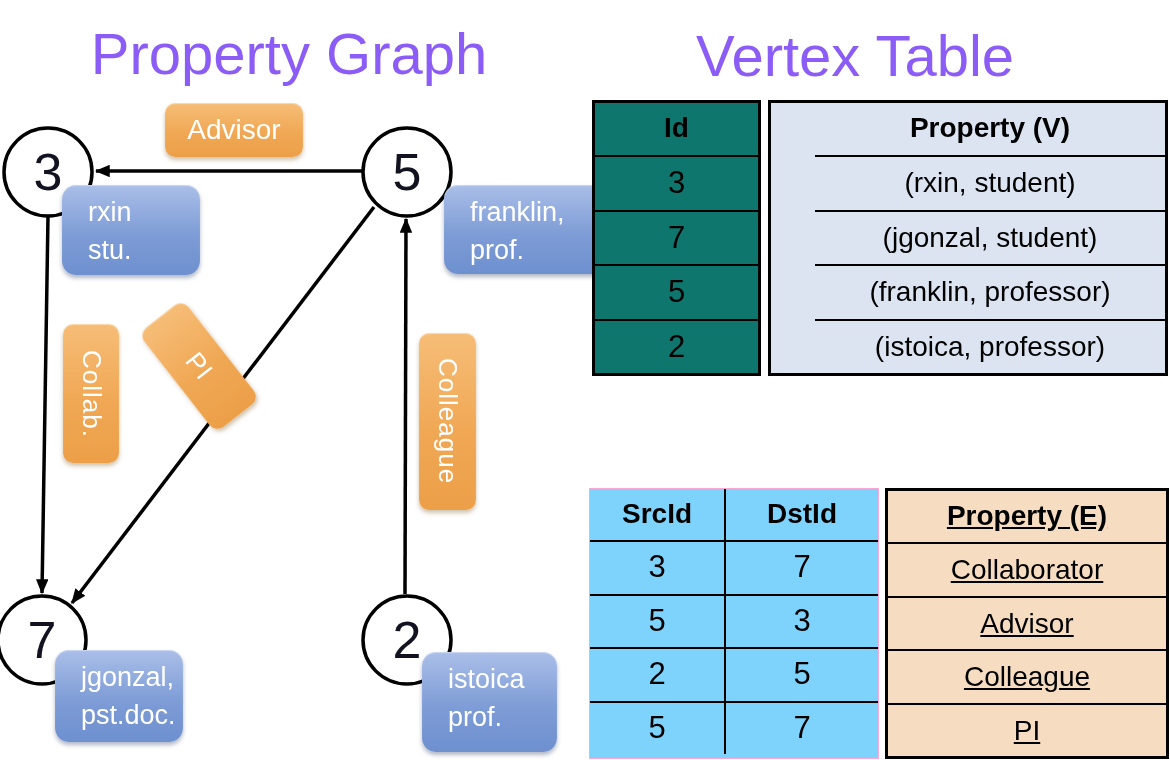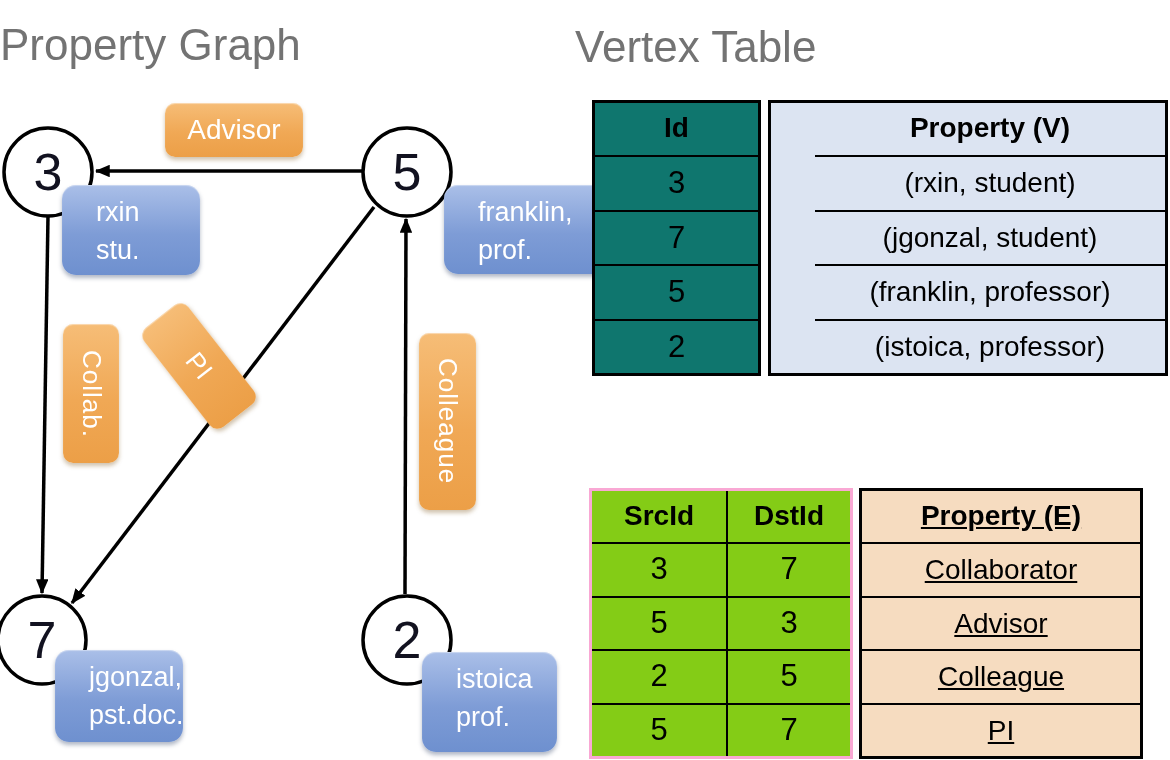--- a/index.html
+++ b/index.html
@@ -1,40 +1,40 @@
 <!DOCTYPE html>
 <html><head>
 <meta charset="utf-8">
 <style>
   * { box-sizing: border-box; margin: 0; padding: 0; }
   html, body { width: 1170px; height: 760px; background: #fff; overflow: hidden;
                font-family: "Liberation Sans", sans-serif; }
   .canvas { position: relative; width: 1170px; height: 760px; background: #fff; }
 
-  .big-title { position: absolute; font-size: 44px; font-weight: 400;
-               color: #737373; letter-spacing: 0px; }
+  .big-title { position: absolute; text-align: center; font-size: 58px; font-weight: 400;
+               color: #8b5cf6; letter-spacing: 0px; }
   #pg-title { left: 0; top: 20px; width: 578px; }
   #vt-title { left: 575px; top: 22px; width: 560px; }
   #et-title { left: 560px; top: 402px; width: 560px; }
 
   
   #graph-svg { position: absolute; left: 0; top: 0; }
   .node-num { position: absolute; width: 88px; height: 88px; display: flex;
               align-items: center; justify-content: center; font-size: 52px; color: #121220; }
 
   .obox { position: absolute; color: #fff;
           background: linear-gradient(180deg, #f6bd77 0%, #f0a855 55%, #ec9f47 100%);
           border-radius: 10px; box-shadow: 0 3px 4px rgba(120,80,20,0.35),
           inset 0 1px 1px rgba(255,255,255,0.45); }
   .obox-h { display: flex; align-items: center; justify-content: center; font-size: 28px; }
   .obox-v { display: flex; align-items: center; justify-content: center; }
   .obox-v span { writing-mode: vertical-rl; font-size: 26px; letter-spacing: 1px; }
 
   .bbox { position: absolute; color: #fff; font-size: 27px; line-height: 1.4;
-          padding: 9px 6px 6px 34px;
+          padding: 9px 6px 6px 26px;
           background: linear-gradient(180deg, #aabfe8 0%, #7e9cd6 55%, #6e90cf 100%);
           border-radius: 14px; box-shadow: 0 3px 4px rgba(30,50,90,0.35),
           inset 0 1px 1px rgba(255,255,255,0.4); }
   .bbox span { display: block; }
 
   #advisor-box   { left: 165px; top: 103px; width: 138px; height: 54px; }
   #collab-box    { left:  63px; top: 324px; width:  56px; height: 139px; }
   #pi-box        { left: 171px; top: 303px; width:  56px; height: 126px; transform: rotate(-38deg); }
   #colleague-box { left: 419px; top: 333px; width:  57px; height: 177px; }
 
@@ -48,21 +48,21 @@
   .hdr  { font-weight: bold; }
 
   .vt-wrap { position: absolute; left: 592px; top: 100px; display: flex; gap: 7px; }
   .vt-idcol   { width: 169px; border: 3px solid #000; background: #0f766e; }
   .vt-propcol { width: 400px; border: 3px solid #000; background: #dce4f2; padding-left: 44px; }
   .vt-idcol .cell, .vt-propcol .cell { height: 52px; line-height: 50px; font-size: 28px; }
   .vt-idcol .cell + .cell, .vt-propcol .cell + .cell { border-top: 2.5px solid #000; height: 54.5px; line-height: 52px; }
   .vt-idcol .cell:not(.hdr) { font-size: 31px; }
 
   .et-wrap { position: absolute; left: 589px; top: 488px; display: flex; gap: 6px; }
-  .et-idcols  { width: 264px; border: 3px solid #f9a8d4; background: #84cc16; }
+  .et-idcols  { width: 290px; border: 1px solid #f9a8d4; background: #7dd3fc; }
   .et-propcol { width: 284px; border: 3px solid #000; background: #f6dcc0; text-decoration: underline; }
   .et-row { display: grid; grid-template-columns: 134px 1fr; height: 51px; }
   .et-row + .et-row { border-top: 2.5px solid #000; height: 53.5px; }
   .et-row .cell { height: 100%; line-height: 49px; font-size: 28px; }
   .et-row .cell + .cell { border-left: 2.5px solid #000; }
   .et-row .cell:not(.hdr) { font-size: 31px; }
   .et-propcol .cell { height: 51px; line-height: 50px; font-size: 28px; }
   .et-propcol .cell + .cell { border-top: 2.5px solid #000; height: 53.5px; line-height: 52px; }
 </style>
 </head>

